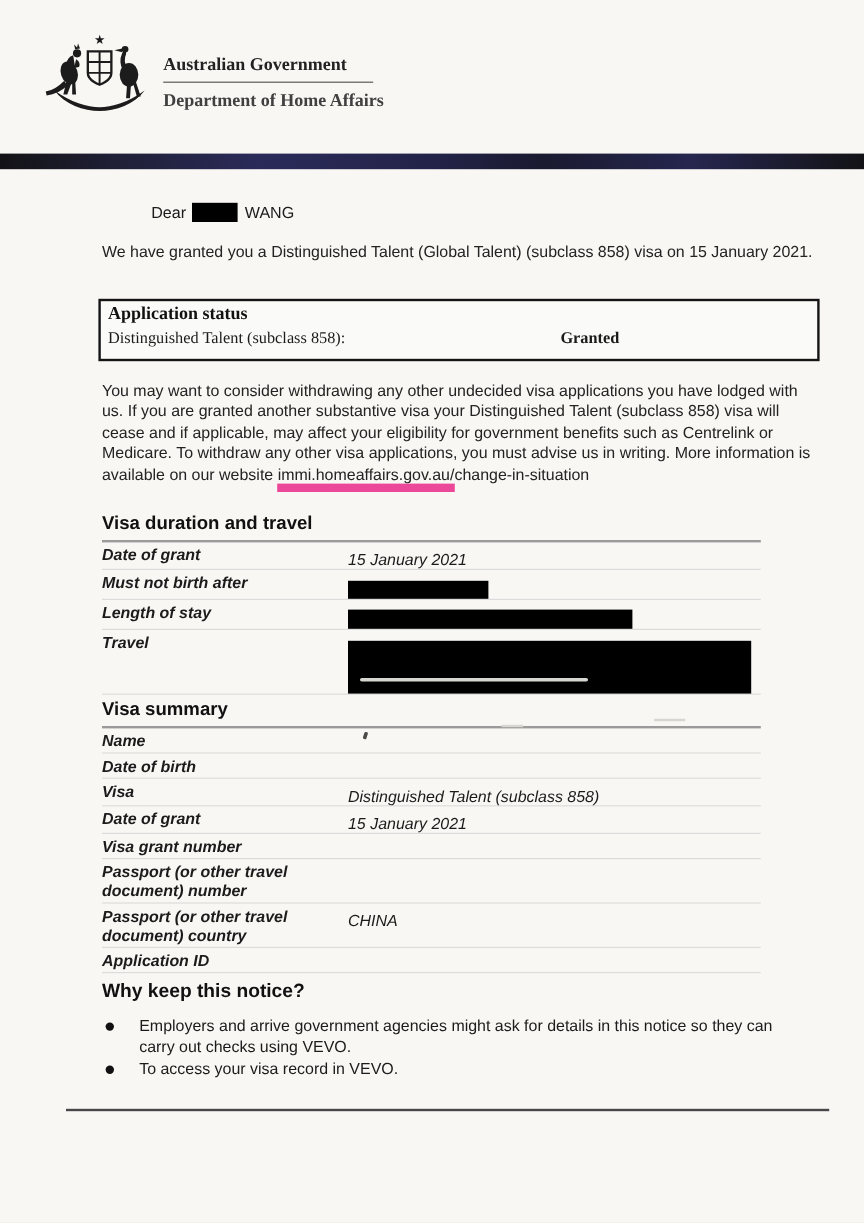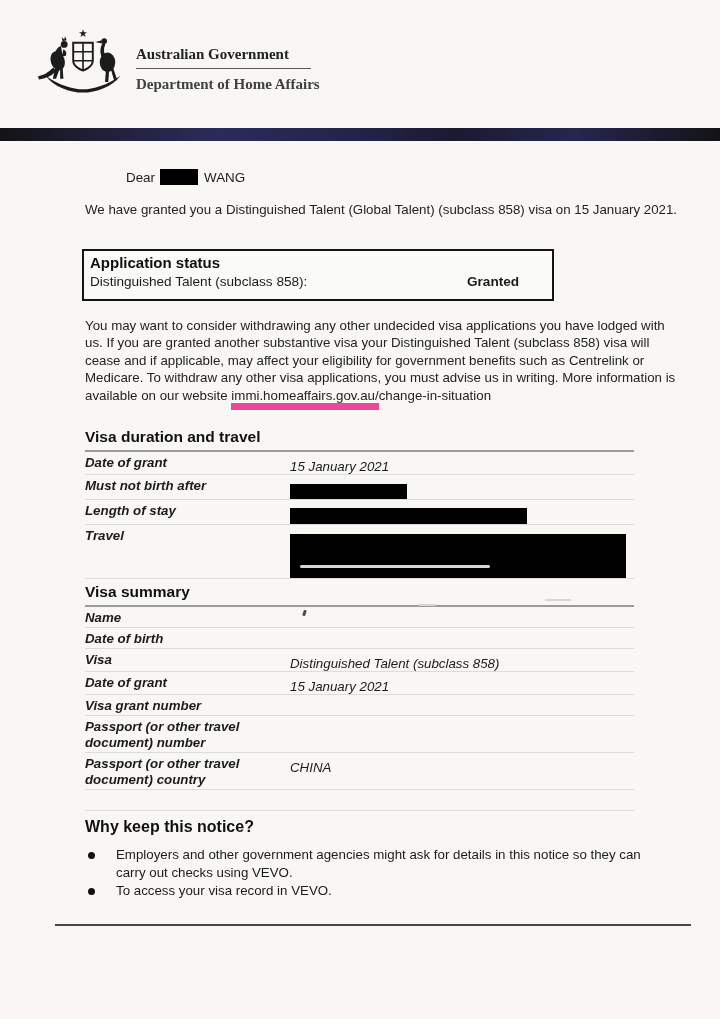--- a/index.html
+++ b/index.html
@@ -21,22 +21,22 @@
   
   .greeting{position:absolute;left:85px;top:169px;font-size:13.4px;margin-left:41px;}
   .redact{background:#000;display:inline-block;}
   .redact.name-box{width:38px;height:16px;vertical-align:-3px;margin:0 6px 0 5px;}
   .para{position:absolute;left:85px;width:600px;font-size:13.3px;line-height:17.4px;color:#232323;}
   .para1{top:201px;}
   .para2{top:317px;}
   .link{color:#232323;text-decoration:none;border-bottom:7px solid #ec4899;}
   
   .status-box{
-    position:absolute;left:82px;top:249px;width:472px;height:52px;box-sizing:border-box;
-    border:2px solid #141414;padding:3px 6px;background:rgba(255,255,255,.35);
+    position:absolute;left:82px;top:249px;width:601px;height:52px;box-sizing:border-box;
+    border:2px solid #141414;padding:3px 6px;background:rgba(255,255,255,.35);font-family:Liberation Serif, serif;
   }
   .status-title{font-weight:bold;font-size:15px;color:#111;}
   .status-row{position:relative;margin-top:3px;font-size:13.6px;}
   .status-value{position:absolute;left:377px;top:0;font-weight:bold;}
   
   .section-title{position:absolute;left:85px;font-size:15.5px;font-weight:bold;color:#111;}
   .st1{top:428px;}
   .st2{top:583px;}
   .st3{top:818px;font-size:16px;}
   .tbl{position:absolute;left:85px;width:549px;border-top:2px solid #9a9a9a;}
@@ -170,29 +170,30 @@
     </div>
     <div class="trow rh37">
       <div class="lbl">Passport (or other travel document) number</div>
       <div class="val"></div>
     </div>
     <div class="trow rh37">
       <div class="lbl">Passport (or other travel document) country</div>
       <div class="val">CHINA</div>
     </div>
     <div class="trow rh21">
+      <div class="lbl">Application ID</div>
       <div class="val"></div>
     </div>
   </div>
 
   <div class="section-title st3">Why keep this notice?</div>
   <div class="bullets">
     <div class="bullet">
       <span class="dot"></span>
-      <span class="btxt">Employers and other government agencies might ask for details in this notice so they can carry out checks using VEVO.</span>
+      <span class="btxt">Employers and arrive government agencies might ask for details in this notice so they can carry out checks using VEVO.</span>
     </div>
     <div class="bullet">
       <span class="dot"></span>
       <span class="btxt">To access your visa record in VEVO.</span>
     </div>
   </div>
 
   <div class="footer-line"></div>
 
   <div class="artifact a1"></div>

